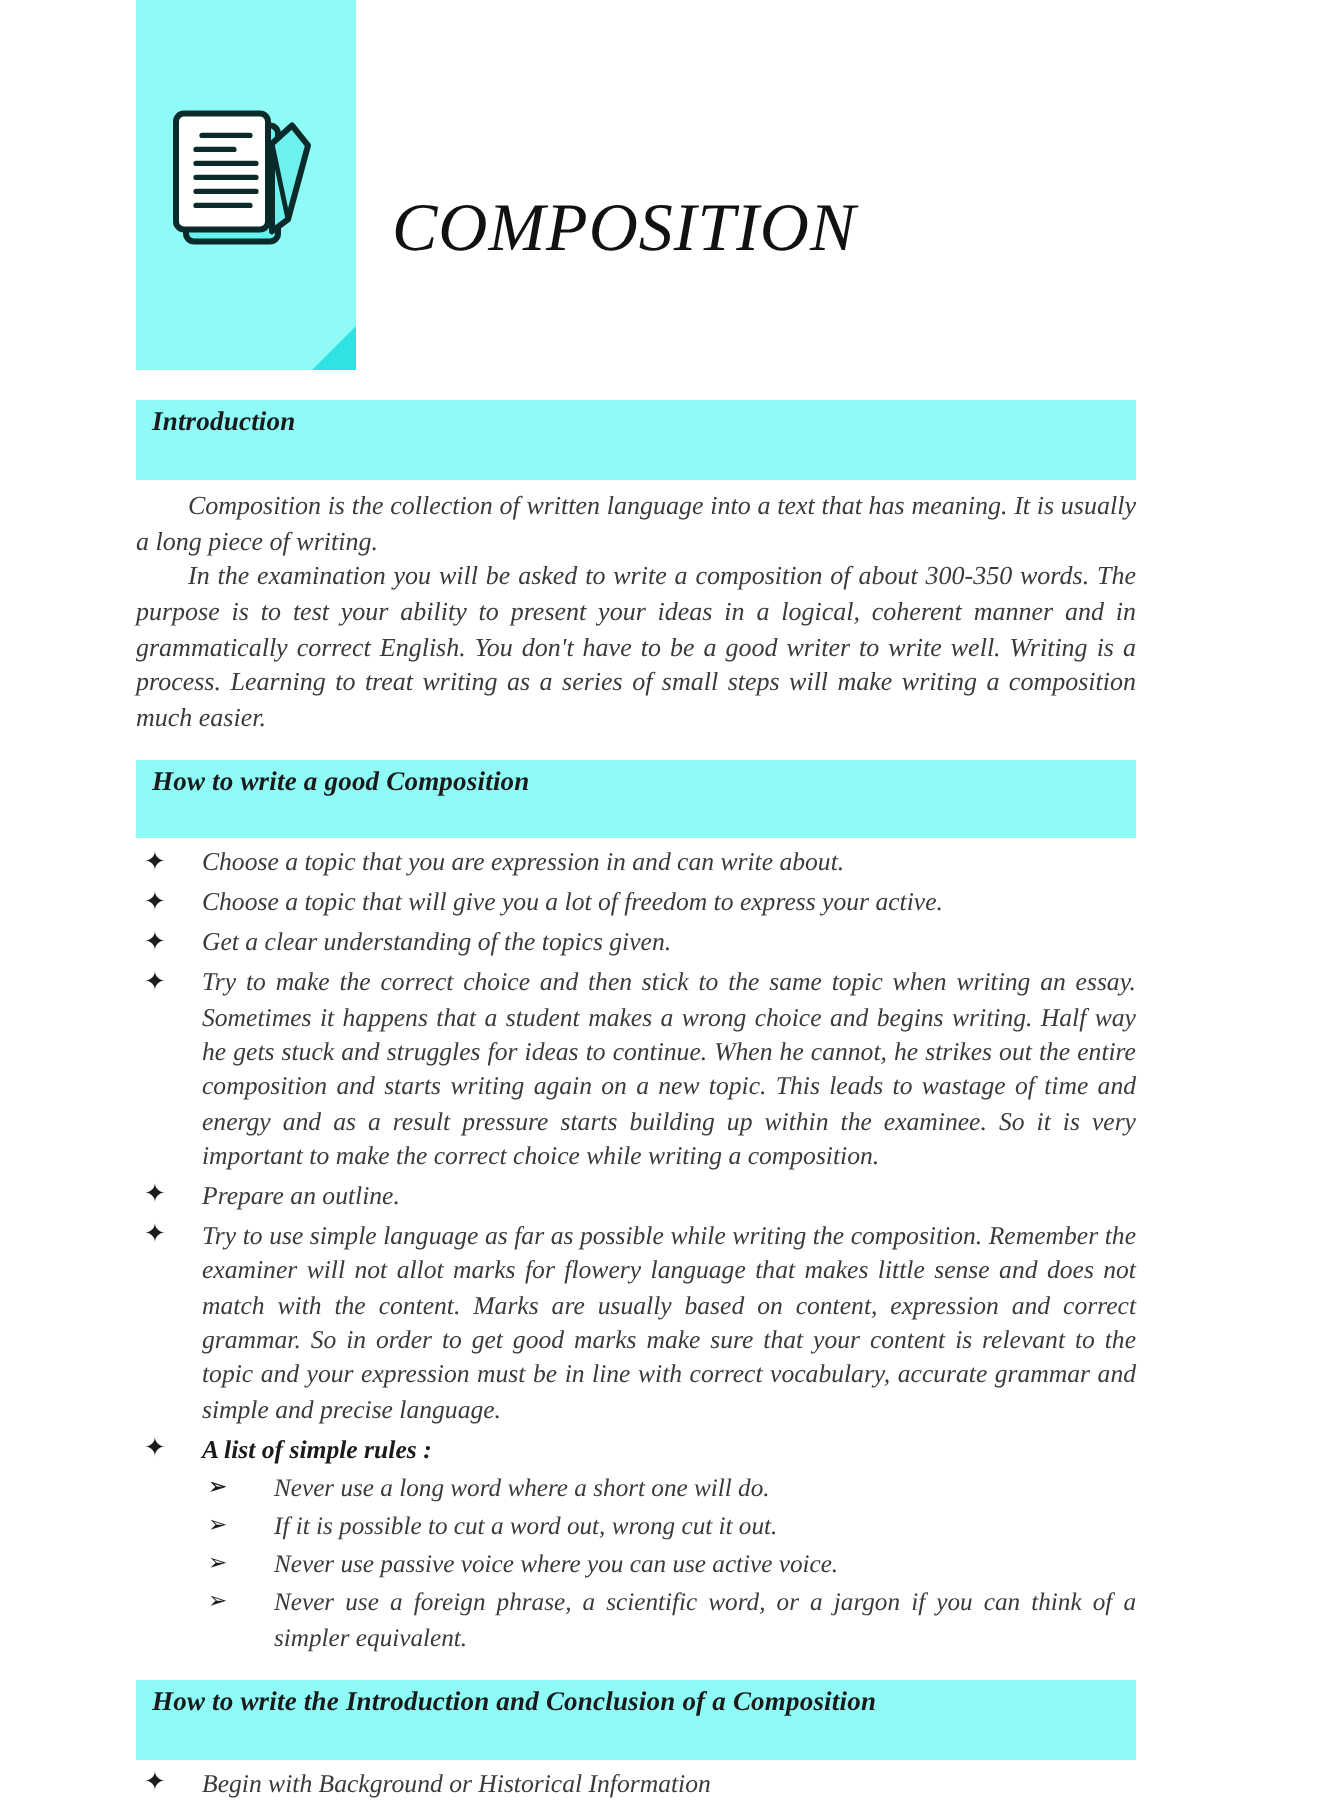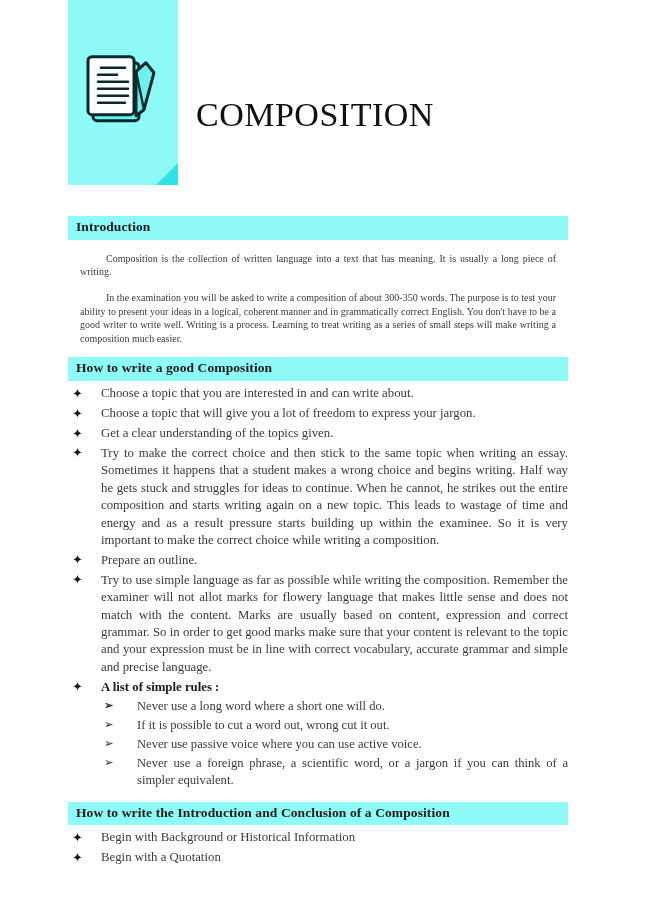--- a/index.html
+++ b/index.html
@@ -13,20 +13,21 @@
     font-family: "Liberation Serif", serif;
     color: #2a2a2a;
     overflow: hidden;
     position: relative;
   }
   .page {
     position: relative;
     width: 660px;
     height: 796px;
     box-sizing: border-box;
+    font-style: italic;
   }
 
   
   .masthead {
     position: relative;
     height: 190px;
   }
   .mast-block {
     position: absolute;
     left: 68px;
@@ -68,31 +69,31 @@
     position: absolute;
     left: 68px;
     top: 200px;
     width: 500px;
   }
   .sec-head {
     background: #8ffbf7;
     font-size: 13.5px;
     font-weight: bold;
     color: #1a1a1a;
-    padding: 3px 0 4px 8px;
-    margin: 16px 0 4px 0;
+    padding: 3px 0 20px 8px;
+    margin: 0 0 4px 0;
     line-height: 1.25;
     letter-spacing: 0.1px;
   }
   .sec-head.spaced {
     margin-top: 12px;
   }
   p.para {
-    margin: 12px;
-    font-size: 10px;
+    margin: 0;
+    font-size: 13px;
     line-height: 1.36;
     text-align: justify;
     text-indent: 26px;
     color: #3a3a3a;
     hyphens: none;
   }
   ul.blist {
     list-style: none;
     margin: 2px 0 0 0;
     padding: 0;
@@ -183,25 +184,25 @@
   <div class="content">
 
     <h2 class="sec-head">Introduction</h2>
     <p class="para">Composition is the collection of written language into a text that has meaning. It is usually a long piece of writing.</p>
     <p class="para">In the examination you will be asked to write a composition of about 300-350 words. The purpose is to test your ability to present your ideas in a logical, coherent manner and in grammatically correct English. You don't have to be a good writer to write well. Writing is a process. Learning to treat writing as a series of small steps will make writing a composition much easier.</p>
 
     <h2 class="sec-head spaced">How to write a good Composition</h2>
     <ul class="blist">
       <li>
         <span class="bmark">✦</span>
-        <span class="ltext">Choose a topic that you are interested in and can write about.</span>
-      </li>
-      <li>
-        <span class="bmark">✦</span>
-        <span class="ltext">Choose a topic that will give you a lot of freedom to express your jargon.</span>
+        <span class="ltext">Choose a topic that you are expression in and can write about.</span>
+      </li>
+      <li>
+        <span class="bmark">✦</span>
+        <span class="ltext">Choose a topic that will give you a lot of freedom to express your active.</span>
       </li>
       <li>
         <span class="bmark">✦</span>
         <span class="ltext">Get a clear understanding of the topics given.</span>
       </li>
       <li>
         <span class="bmark">✦</span>
         <span class="ltext">Try to make the correct choice and then stick to the same topic when writing an essay. Sometimes it happens that a student makes a wrong choice and begins writing. Half way he gets stuck and struggles for ideas to continue. When he cannot, he strikes out the entire composition and starts writing again on a new topic. This leads to wastage of time and energy and as a result pressure starts building up within the examinee. So it is very important to make the correct choice while writing a composition.</span>
       </li>
       <li>

